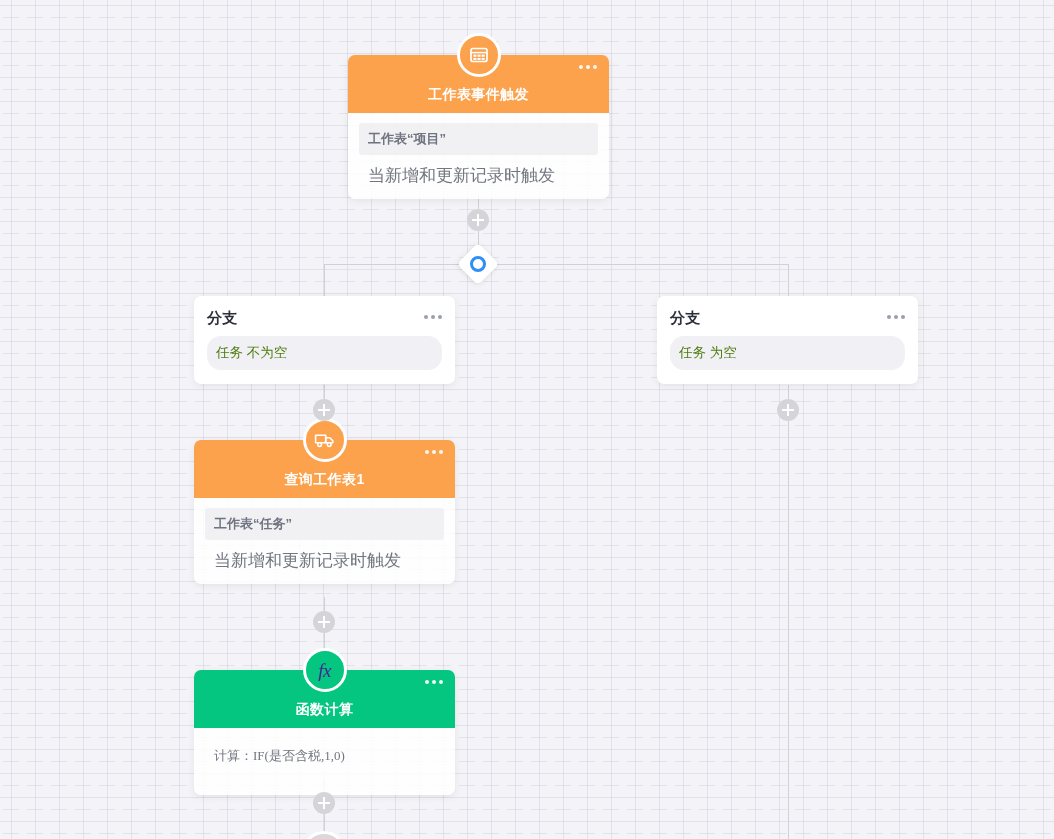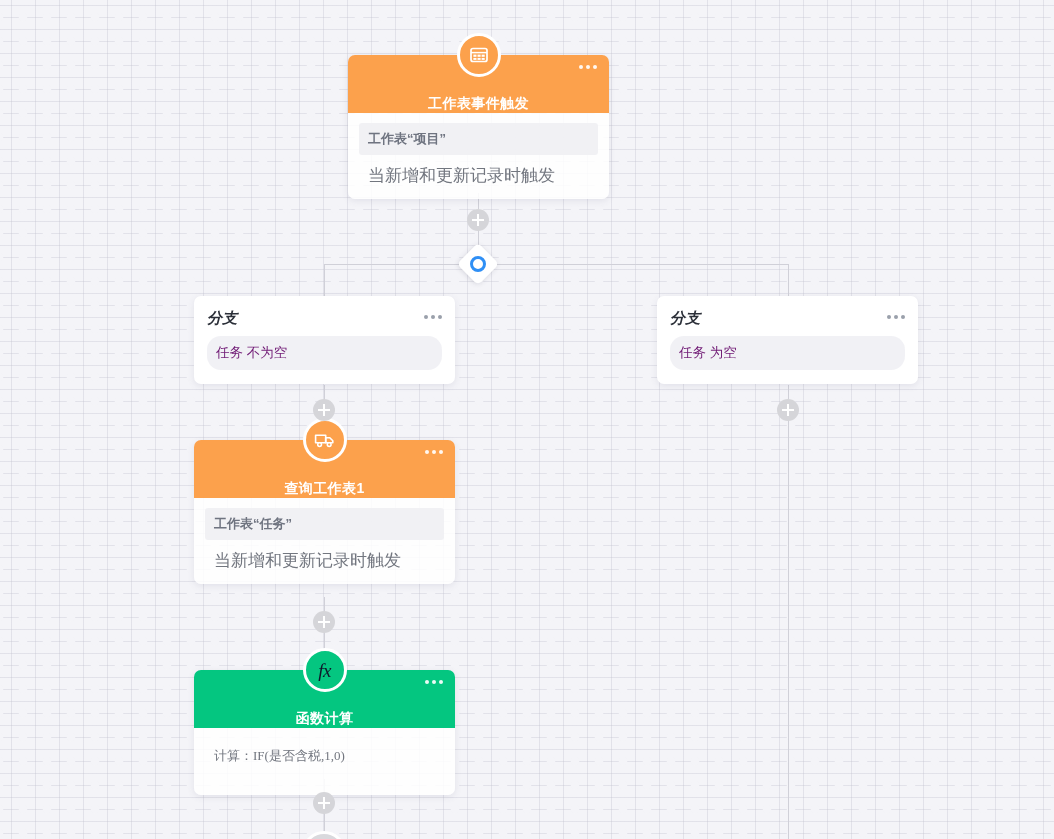--- a/index.html
+++ b/index.html
@@ -87,20 +87,21 @@
     z-index: 4;
     cursor: pointer;
   }
   .node-header {
     position: relative;
     height: 58px;
     border-radius: 7px 7px 0 0;
     display: flex;
     align-items: flex-end;
     justify-content: center;
+    padding-bottom: 9px;
     text-align: center;
   }
   .node-header.orange { background: #fca14c; }
   .node-header.green  { background: #04c680; }
   .node-title {
     color: #ffffff;
     font-size: 14px;
     font-weight: bold;
     letter-spacing: 0.4px;
   }
@@ -157,21 +158,21 @@
     display: flex;
     align-items: center;
     justify-content: center;
     z-index: 8;
     box-sizing: border-box;
   }
   .node-badge.orange { background: #fca14c; }
   .node-badge.green  { background: #04c680; }
   .node-badge svg { display: block; }
   .badge-fx {
-    color: #0f172a;
+    color: #4c1d95;
     font-size: 19px;
     font-family: "Liberation Serif", serif;
     font-style: italic;
     letter-spacing: -0.5px;
     line-height: 1;
   }
 
   
   .branch {
     position: absolute;
@@ -179,21 +180,20 @@
     background: #ffffff;
     border-radius: 7px;
     box-shadow: 0 2px 7px rgba(70,70,110,0.10);
     padding: 13px 13px 0 13px;
     z-index: 4;
     cursor: pointer;
   }
   .branch-head {
     position: relative;
     height: 24px;
-    font-style: italic;
   }
   .branch-title {
     font-size: 15px;
     font-weight: bold;
     color: #2b2f38;
     letter-spacing: 0.3px;
   }
   .branch-dots {
     position: absolute;
     right: 0; top: 6px;
@@ -204,21 +204,21 @@
     width: 4px; height: 4px;
     border-radius: 50%;
     background: #9aa0ab;
   }
   .branch-field {
     margin-top: 3px;
     background: rgba(240,240,244,0.9);
     border-radius: 14px;
     padding: 8px 9px;
     font-size: 13.5px;
-    color: #701a75;
+    color: #4d7c0f;
     white-space: nowrap;
   }
   .branch-pad { height: 14px; }
 
   
   .bottom-badge {
     position: absolute;
     width: 44px; height: 44px;
     border-radius: 50%;
     border: 3px solid #ffffff;

